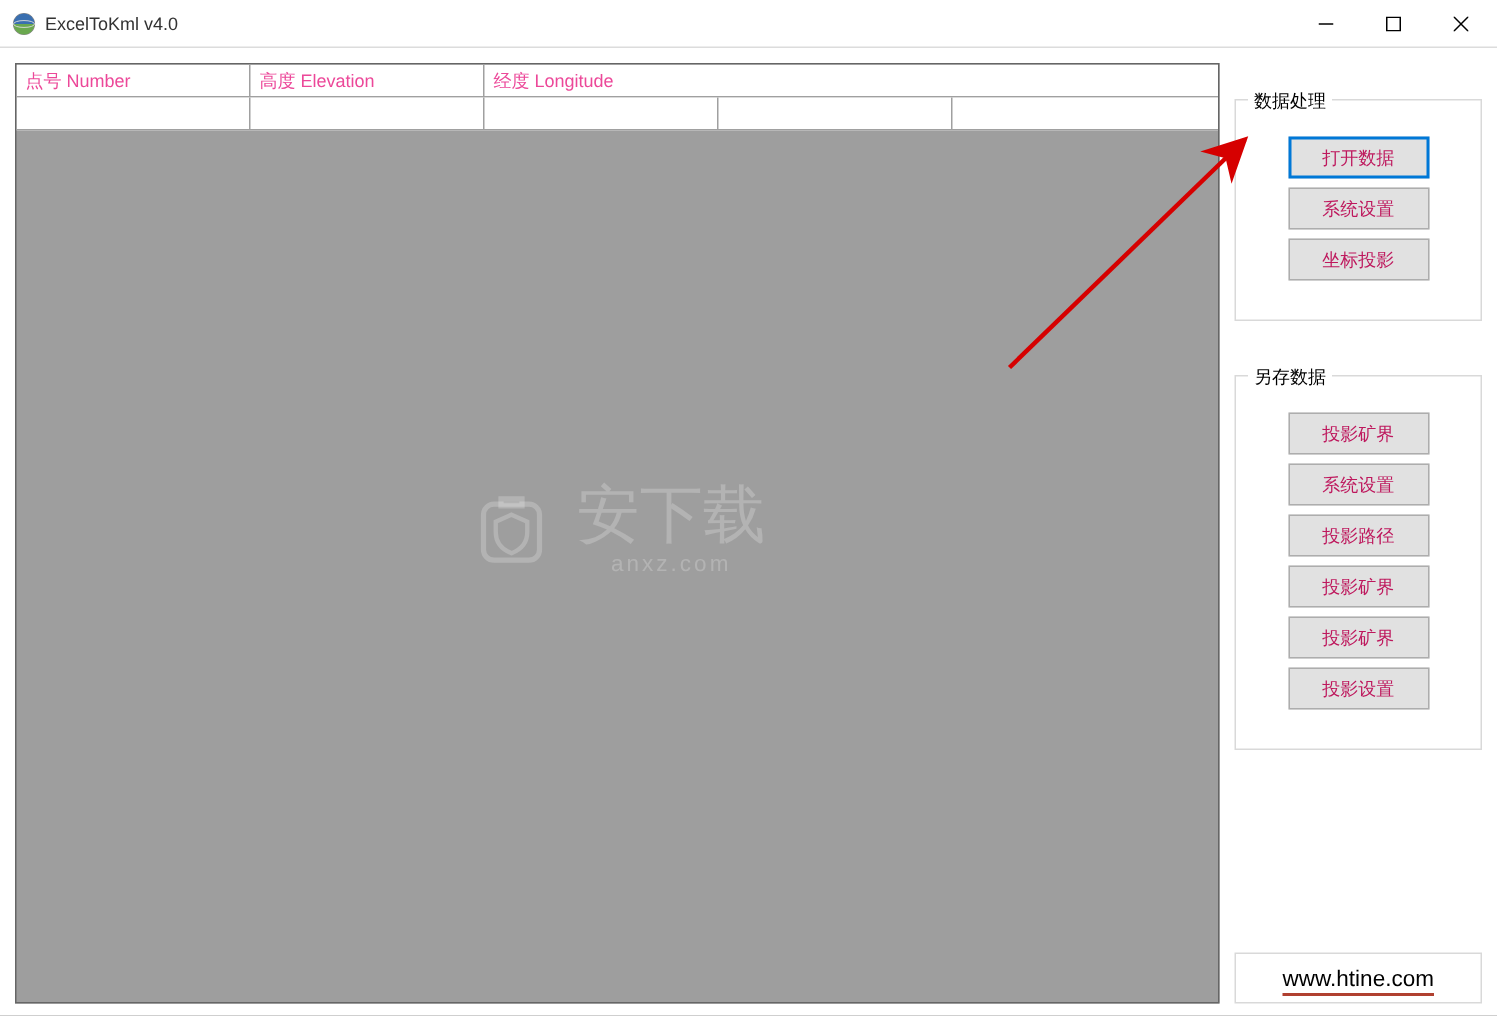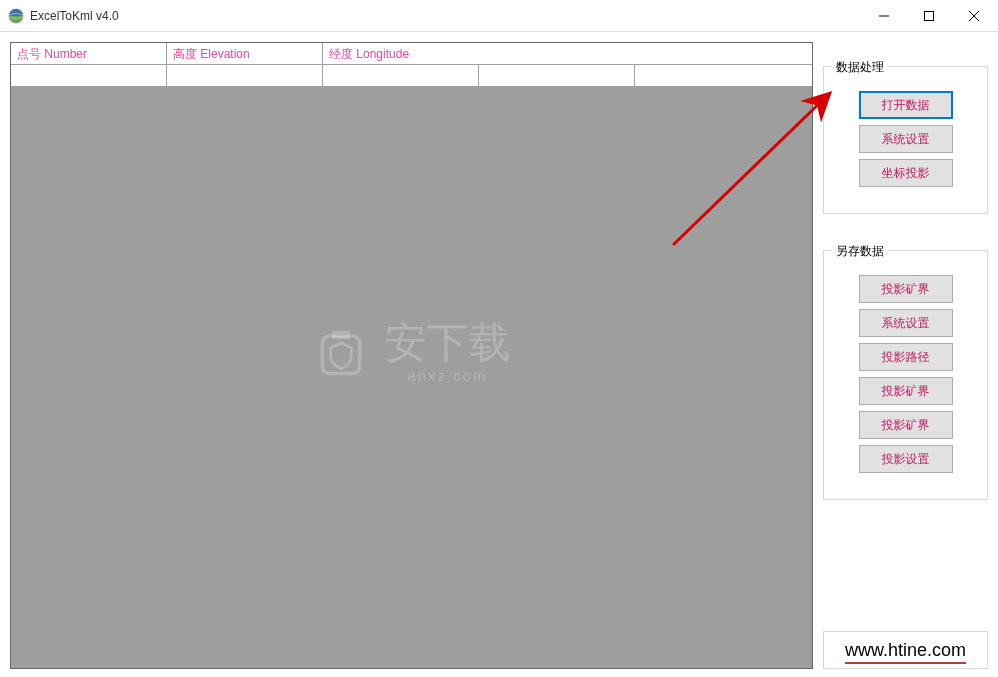--- a/index.html
+++ b/index.html
@@ -131,21 +131,21 @@
     padding: 0;
   }
   .link-box {
     border: 1px solid #d9d9d9;
     padding: 8px 6px 4px;
     text-align: center;
     margin-top: auto;
   }
   .link-text {
     color: #000;
-    font-size: 18px;
+    font-size: 15px;
     text-decoration: none;
     border-bottom: 2px solid #b04030;
     padding-bottom: 1px;
     display: inline-block;
   }
   .arrow-overlay {
     position: absolute;
     pointer-events: none;
     top: 30px; left: 0;
     width: 100%; height: calc(100% - 30px);

